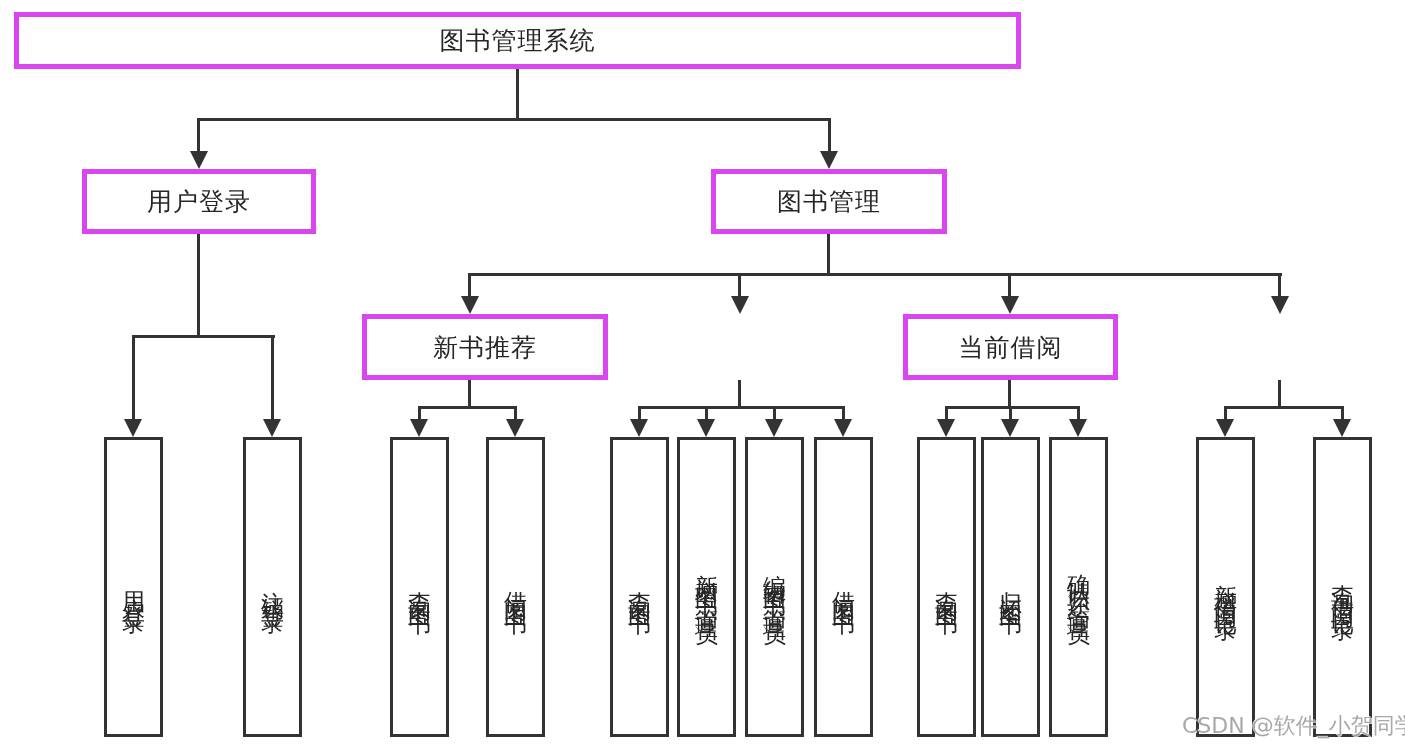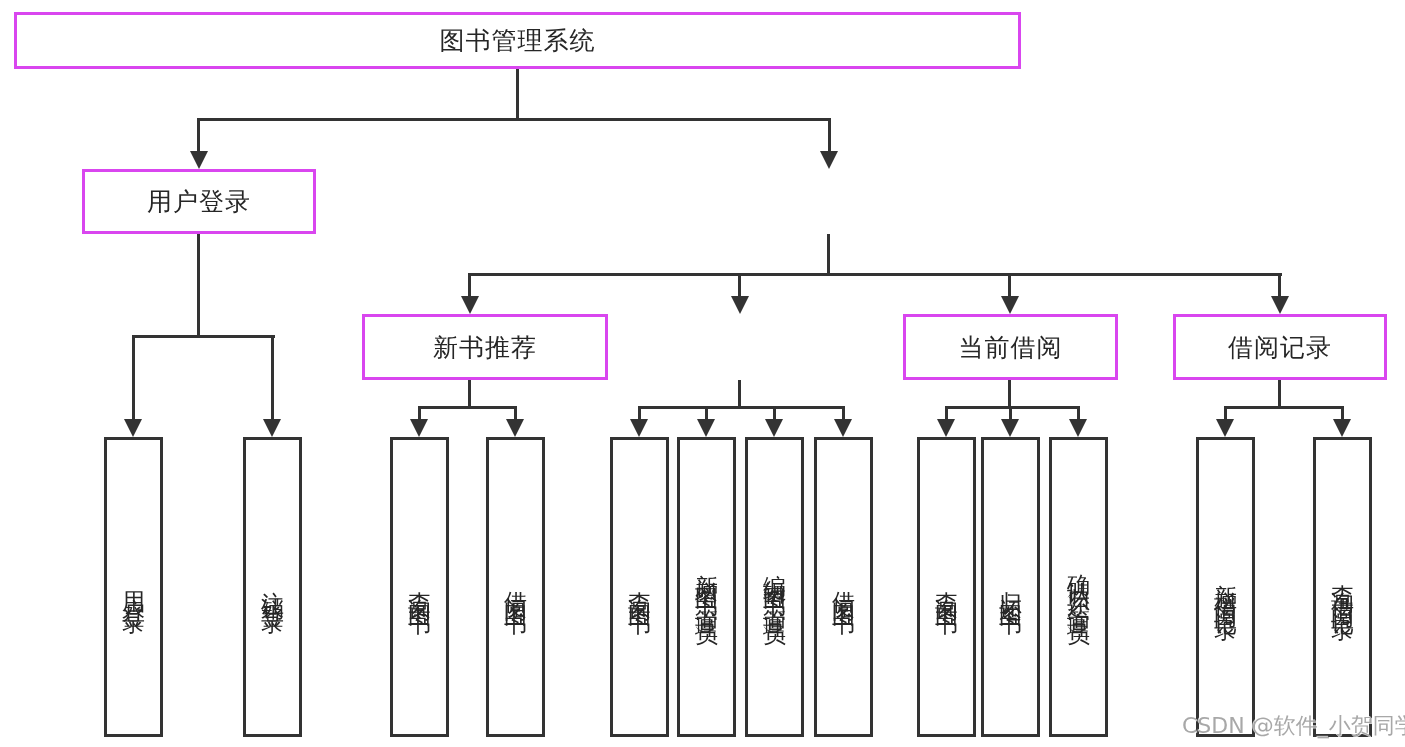--- a/index.html
+++ b/index.html
@@ -3,21 +3,21 @@
 <meta charset="utf-8">
 <style>
   html,body{margin:0;padding:0;background:#ffffff;}
   .canvas{
     position:relative;width:1405px;height:747px;background:#ffffff;
     font-family:"DejaVu Sans","Liberation Sans",sans-serif;
     overflow:hidden;
   }
   .box{
     position:absolute;box-sizing:border-box;
-    border:3px solid #d946ef;background:#ffffff;
+    border:5px solid #d946ef;background:#ffffff;
     display:flex;align-items:center;justify-content:center;
     color:#262626;font-size:25px;letter-spacing:1px;white-space:nowrap;
   }
   .leafbox{
     position:absolute;box-sizing:border-box;
     border:3px solid #333333;background:#ffffff;
     display:flex;align-items:center;justify-content:center;
     color:#262626;
   }
   .vtext{
@@ -42,33 +42,33 @@
 <div class="canvas">
 
   <div class="box" style="left:14px;top:12px;width:1007px;height:57px;">
     <span>图书管理系统</span>
   </div>
 
   <div class="box" style="left:82px;top:169px;width:234px;height:65px;">
     <span>用户登录</span>
   </div>
 
+  <div class="box" style="left:711px;top:169px;width:236px;height:65px;">
+    <span>图书管理</span>
+  </div>
 
   <div class="box" style="left:362px;top:314px;width:246px;height:66px;">
     <span>新书推荐</span>
   </div>
 
 
   <div class="box" style="left:903px;top:314px;width:215px;height:66px;">
     <span>当前借阅</span>
   </div>
 
-  <div class="box" style="left:1173px;top:314px;width:214px;height:66px;">
-    <span>借阅记录</span>
-  </div>
 
   <div class="leafbox" style="left:104px;top:437px;width:59px;height:300px;">
     <span class="vtext">用户登录</span>
   </div>
   <div class="leafbox" style="left:243px;top:437px;width:59px;height:300px;">
     <span class="vtext">注销登录</span>
   </div>
 
   <div class="leafbox" style="left:390px;top:437px;width:59px;height:300px;">
     <span class="vtext">查询图书</span>

